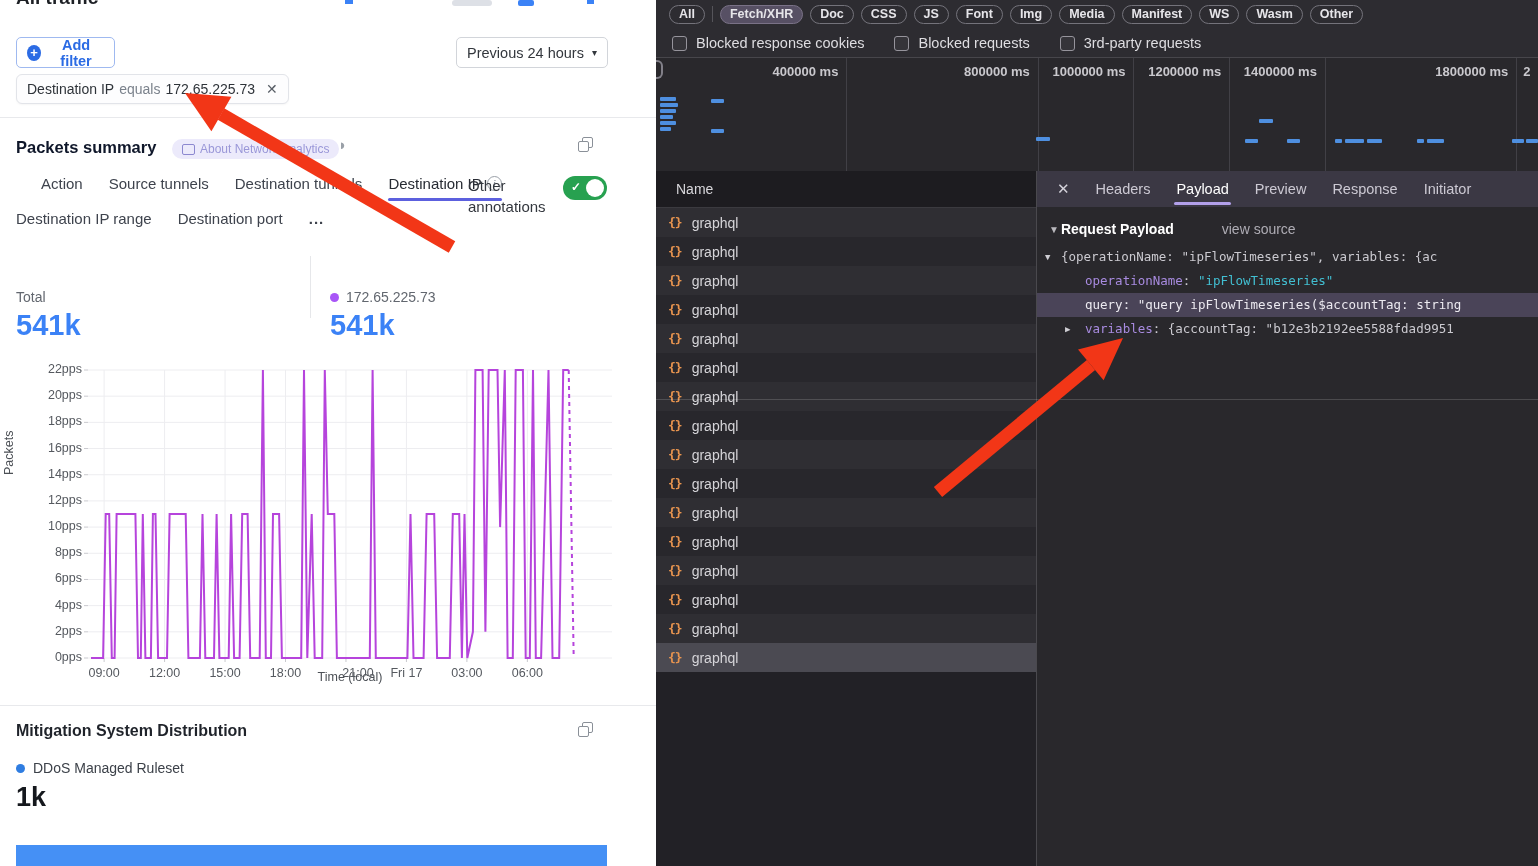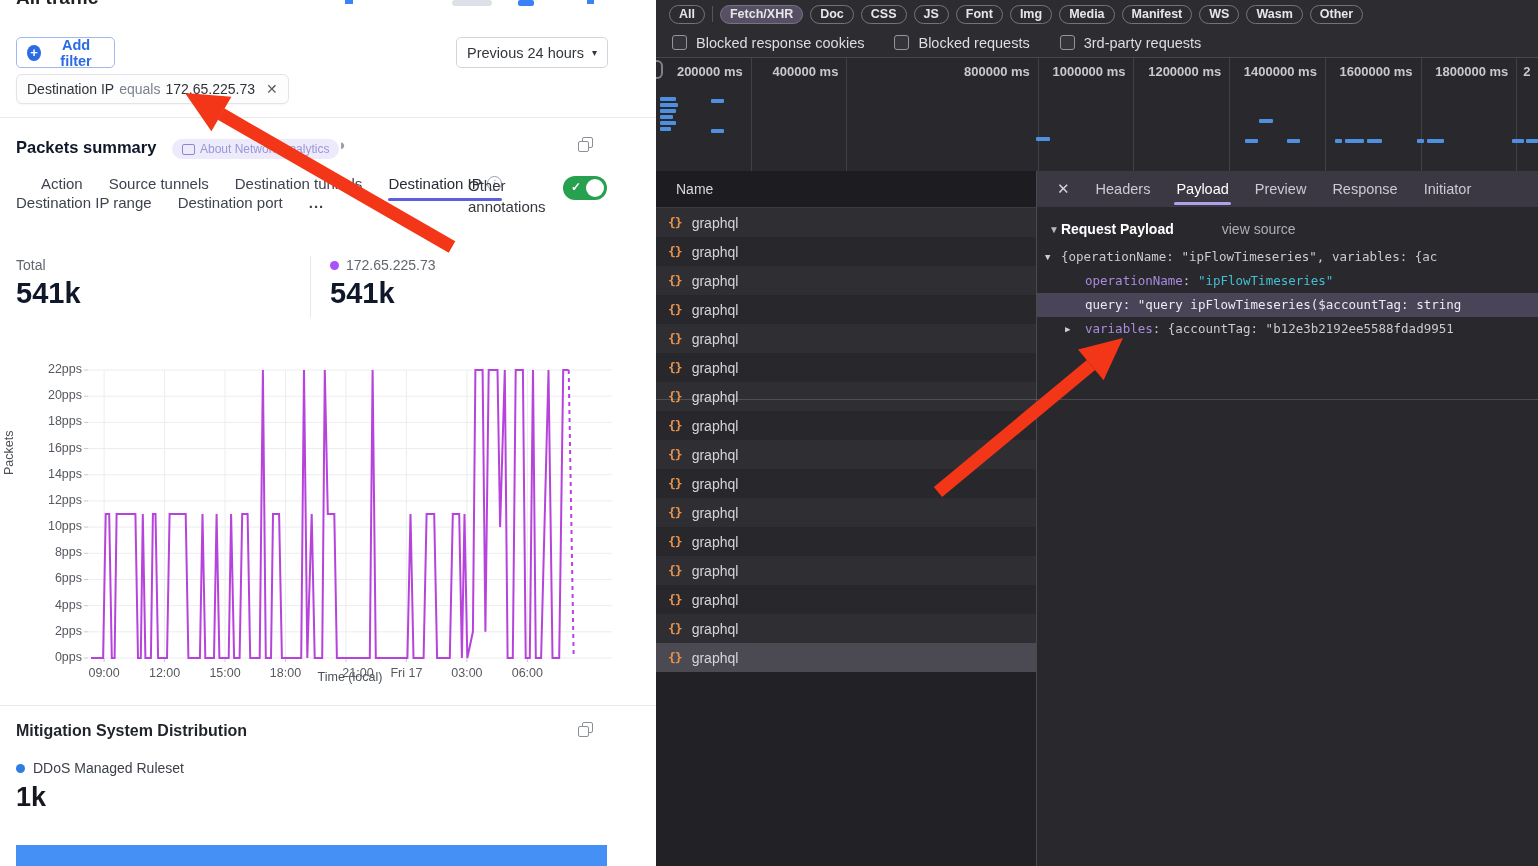--- a/index.html
+++ b/index.html
@@ -44,22 +44,22 @@
   .tabs-row .tab.active::after{content:"";position:absolute;left:0;right:0;bottom:-9px;height:3px;background:#5c60de;border-radius:2px;}
   .info-icon{display:inline-flex;align-items:center;justify-content:center;width:13px;height:13px;border:1.2px solid #9aa0a8;
     border-radius:50%;font-size:9px;color:#9aa0a8;font-style:italic;font-weight:700;}
   .more-tabs{font-weight:700;color:#3e434d;letter-spacing:1px;cursor:pointer;}
 
   .show-annot{position:absolute;left:468px;top:175px;width:90px;font-size:15px;color:#33373e;line-height:21px;}
   .toggle{position:absolute;left:563px;top:176px;width:44px;height:24px;border-radius:12px;background:#27a150;cursor:pointer;}
   .toggle .check{position:absolute;left:8px;top:4px;color:#fff;font-size:12px;font-weight:700;}
   .toggle .knob{position:absolute;right:3px;top:3px;width:18px;height:18px;border-radius:50%;background:#fff;}
 
-  .stat-label{font-size:14px;color:#62676f;display:flex;align-items:center;gap:7px;}
-  .stat-value{font-size:29px;font-weight:700;color:#0f172a;margin-top:4px;}
+  .stat-label{font-size:14px;color:#62676f;display:flex;align-items:center;gap:7px;margin-top:32px;}
+  .stat-value{font-size:29px;font-weight:700;color:#3b82f6;margin-top:4px;}
   .stat1{position:absolute;left:16px;top:257px;}
   .stat2{position:absolute;left:330px;top:257px;}
   .stat-divider{position:absolute;left:310px;top:256px;width:1px;height:62px;background:#e6e7ea;}
   .dot{display:inline-block;width:9px;height:9px;border-radius:50%;}
 
   .ylabel{position:absolute;left:2px;top:475px;transform:rotate(-90deg);transform-origin:left top;font-size:12.5px;color:#4c5056;}
   .xlabel{position:absolute;left:250px;top:670px;width:200px;text-align:center;font-size:12.5px;color:#4c5056;}
   .ytick{position:absolute;width:46px;text-align:right;font-size:12.5px;color:#55595f;}
   .xtick{position:absolute;width:60px;text-align:center;font-size:12.5px;color:#55595f;}
 
@@ -71,21 +71,21 @@
   
   .devtools{position:absolute;left:656px;top:0;width:882px;height:866px;background:#242328;color:#d8d7db;}
   .dt-pillbar{position:absolute;left:0;top:0;width:882px;height:28px;background:#2d2c31;display:flex;align-items:center;gap:7px;padding-left:13px;box-sizing:border-box;}
   .pill{height:19px;display:flex;align-items:center;padding:0 9px;border:1px solid #74737b;border-radius:10px;
     font-size:12.5px;font-weight:700;color:#e6e5e9;cursor:pointer;background:transparent;white-space:nowrap;}
   .pill.selected{background:#575064;border-color:#7a7287;}
   .pill-sep{width:1px;height:16px;background:#55545a;}
 
   .dt-checkrow{position:absolute;left:0;top:28px;width:882px;height:30px;background:#2d2c31;display:flex;align-items:center;gap:30px;
     padding-left:16px;box-sizing:border-box;border-bottom:1px solid #47464b;}
-  .chk{display:flex;align-items:flex-start;gap:9px;font-size:14.5px;color:#dedde1;cursor:pointer;}
+  .chk{display:flex;align-items:flex-end;gap:9px;font-size:14.5px;color:#dedde1;cursor:pointer;}
   .chk .box{width:15px;height:15px;border:1.6px solid #96949c;border-radius:3px;background:#353439;box-sizing:border-box;}
 
   .dt-timeline{position:absolute;left:0;top:58px;width:882px;height:113px;background:#29282c;border-bottom:1px solid #4a494e;overflow:hidden;}
   .tl-cell{position:absolute;top:0;height:113px;border-right:1px solid #414046;box-sizing:border-box;}
   .tl-label{position:absolute;top:6px;right:8px;font-size:13px;font-weight:700;color:#c9c8cd;white-space:nowrap;}
   .tl-mark{position:absolute;height:4px;background:#4e8fe0;border-radius:1px;}
   .tl-handle{position:absolute;left:0;top:2px;width:7px;height:19px;border:2px solid #828089;border-left:none;border-radius:0 6px 6px 0;box-sizing:border-box;}
 
   .dt-body{position:absolute;left:0;top:171px;width:882px;height:695px;}
   .dt-namecol{position:absolute;left:0;top:0;width:381px;height:695px;background:#222126;border-right:1px solid#4a494e;box-sizing:border-box;}
@@ -176,21 +176,21 @@
           <span>Source tunnels</span>
         </span>
         <span class="tab">
           <span>Destination tunnels</span>
         </span>
         <span class="tab active">
           <span>Destination IP</span>
           <span class="info-icon">i</span>
         </span>
       </div>
-    <div class="tabs-row" style="top:194px;">
+    <div class="tabs-row" style="top:210px;">
         <span class="tab">Destination IP range</span>
         <span class="tab">Destination port</span>
         <span class="more-tabs">...</span>
       </div>
 
     <div class="show-annot">Other annotations</div>
     <div class="toggle">
       <span class="check">✓</span>
       <span class="knob"></span>
     </div>
@@ -316,40 +316,34 @@
           <span class="box"></span>
           <span>Blocked requests</span>
         </span>
         <span class="chk">
           <span class="box"></span>
           <span>3rd-party requests</span>
         </span>
       </div>
     <div class="dt-timeline" id="timeline">
       <div class="tl-handle"></div>
-    <div class="tl-cell" style="left: 0px; width: 95.7px;">
-          <span class="tl-label">200000 ms</span>
-        </div>
         <div class="tl-cell" style="left: 95.7px; width: 95.7px;">
           <span class="tl-label">400000 ms</span>
         </div>
         <div class="tl-cell" style="left: 287.1px; width: 95.7px;">
           <span class="tl-label">800000 ms</span>
         </div>
         <div class="tl-cell" style="left: 382.8px; width: 95.7px;">
           <span class="tl-label">1000000 ms</span>
         </div>
         <div class="tl-cell" style="left: 478.5px; width: 95.7px;">
           <span class="tl-label">1200000 ms</span>
         </div>
         <div class="tl-cell" style="left: 574.2px; width: 95.7px;">
           <span class="tl-label">1400000 ms</span>
-        </div>
-        <div class="tl-cell" style="left: 669.9px; width: 95.7px;">
-          <span class="tl-label">1600000 ms</span>
         </div>
         <div class="tl-cell" style="left: 765.6px; width: 95.7px;">
           <span class="tl-label">1800000 ms</span>
         </div>
         <div class="tl-label" style="left: 867.3px; right: auto;">2</div>
         <div class="tl-mark" style="left: 4px; top: 39px; width: 16px; background: rgb(78, 143, 224);"></div>
         <div class="tl-mark" style="left: 4px; top: 45px; width: 18px; background: rgb(78, 143, 224);"></div>
         <div class="tl-mark" style="left: 4px; top: 51px; width: 16px; background: rgb(78, 143, 224);"></div>
         <div class="tl-mark" style="left: 4px; top: 57px; width: 13px; background: rgb(78, 143, 224);"></div>
         <div class="tl-mark" style="left: 4px; top: 63px; width: 16px; background: rgb(78, 143, 224);"></div>

